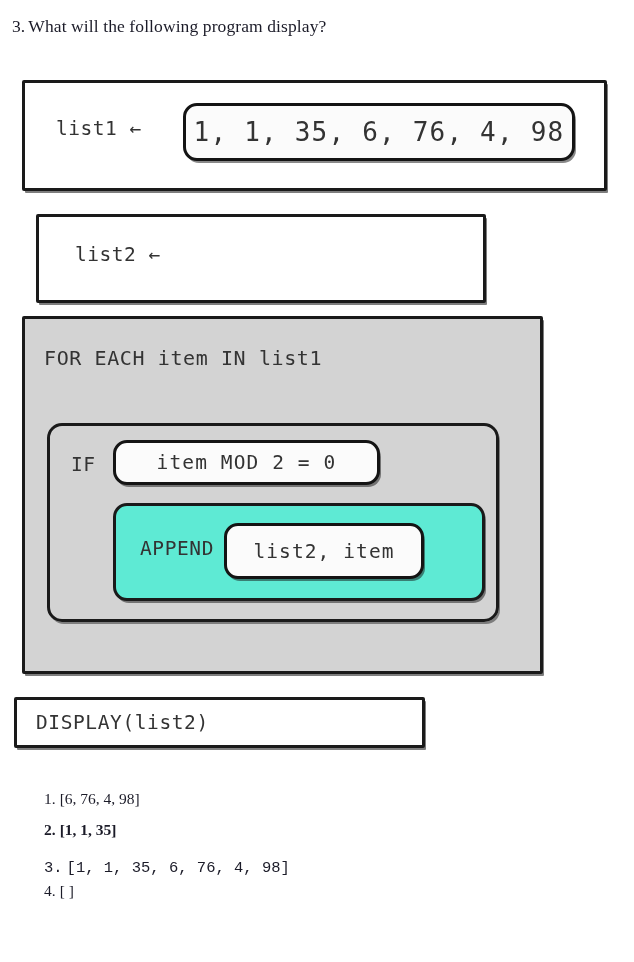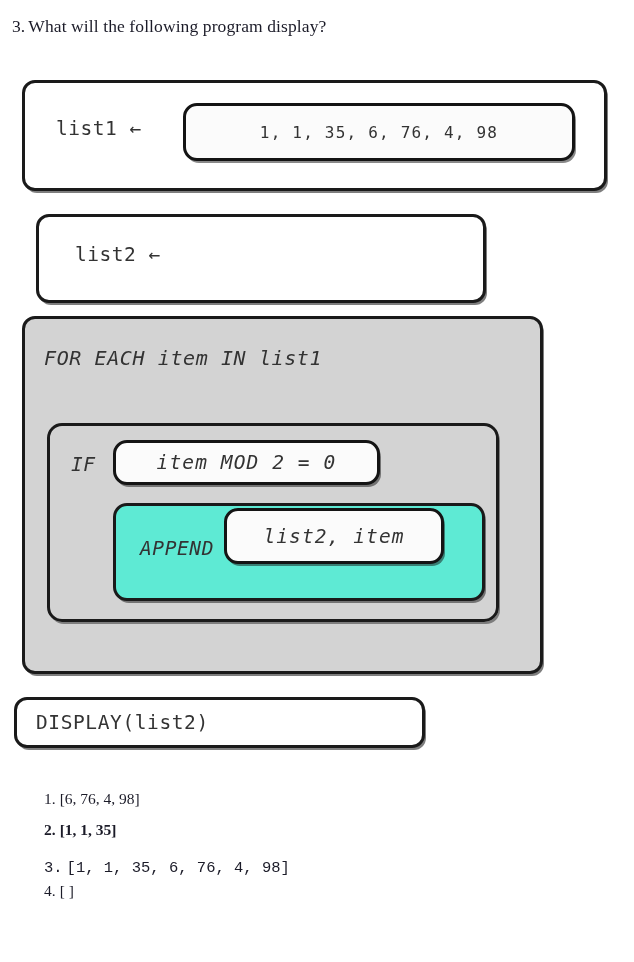--- a/index.html
+++ b/index.html
@@ -26,25 +26,25 @@
     letter-spacing: 0.1px;
     white-space: nowrap;
   }
   #question-header .qnum { margin-right: 3px; }
 
   
   .blk {
     position: absolute;
     box-sizing: border-box;
     border: 3px solid #1a1a1a;
-    border-radius: 13px;
+    border-radius: 2px;
     background: #ffffff;
     box-shadow: 2px 3px 0 -1px rgba(20,20,20,0.55);
   }
-  .blk.grey { background: #d3d3d3; font-style: italic; }
+  .blk.grey { background: #d3d3d3; }
 
   
   .pill {
     position: absolute;
     box-sizing: border-box;
     border: 3px solid #141414;
     border-radius: 14px;
     background: #fbfbfb;
     box-shadow: 2px 3px 0 -1px rgba(20,20,20,0.5);
     display: flex;
@@ -64,21 +64,21 @@
     position: absolute;
     left: 31px;
     top: 34px;
     font-size: 19.5px;
     letter-spacing: 0.5px;
   }
   #pill-list1-values {
     left: 158px; top: 20px; width: 392px; height: 58px;
   }
   #pill-list1-values .mono {
-    font-size: 16px;
+    font-size: 26px;
     letter-spacing: 1.2px;
   }
 
   
   #block-assign-list2 { left: 36px; top: 214px; width: 450px; height: 89px; }
   #label-list2 {
     position: absolute;
     left: 36px;
     top: 26px;
     font-size: 19.5px;
@@ -137,21 +137,21 @@
     box-shadow: 2px 3px 0 -1px rgba(20,20,20,0.5);
   }
   #label-append {
     position: absolute;
     left: 24px;
     top: 31px;
     font-size: 19.5px;
     letter-spacing: 0.6px;
   }
   #pill-append-args {
-    left: 108px; top: 2px; width: 220px; height: 56px;
+    left: 108px; top: 17px; width: 200px; height: 56px;
   }
   #pill-append-args .mono {
     font-size: 19.5px;
     letter-spacing: 1.1px;
   }
 
   
   #block-display { left: 14px; top: 697px; width: 411px; height: 51px; }
   #label-display {
     position: absolute;

